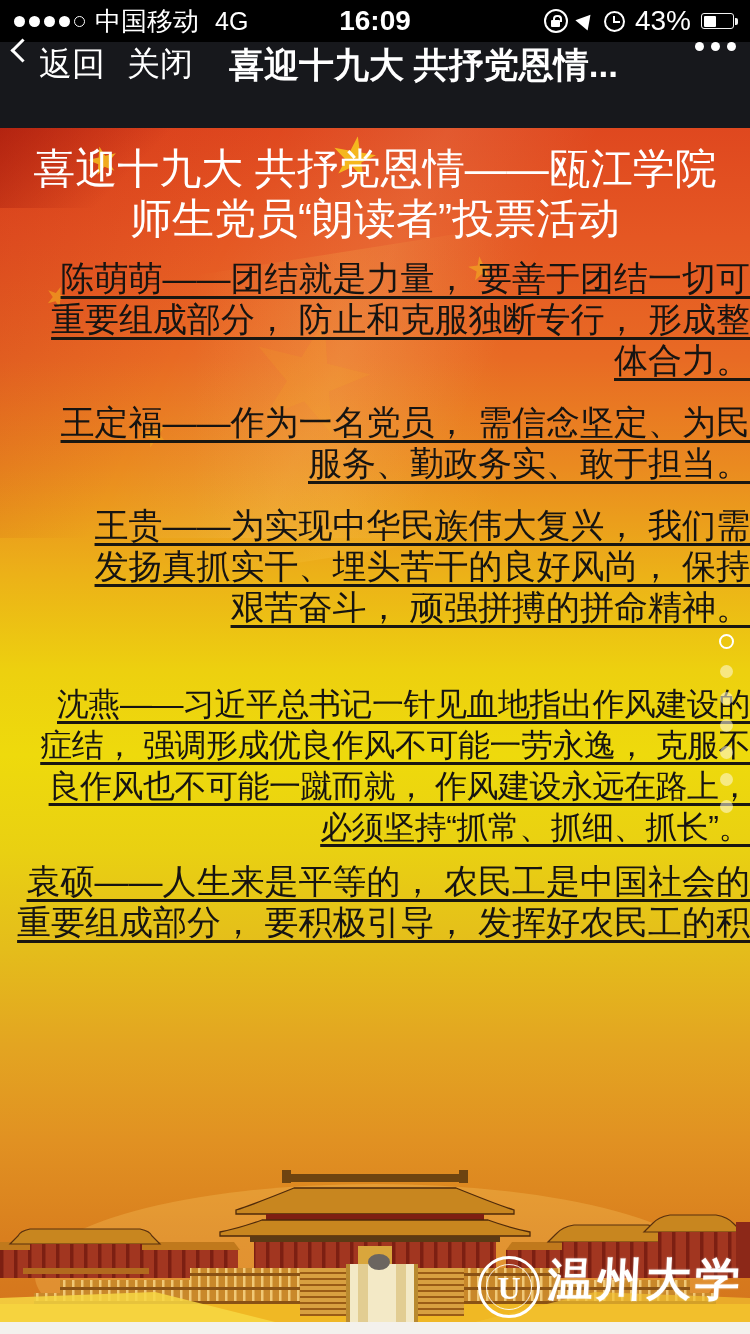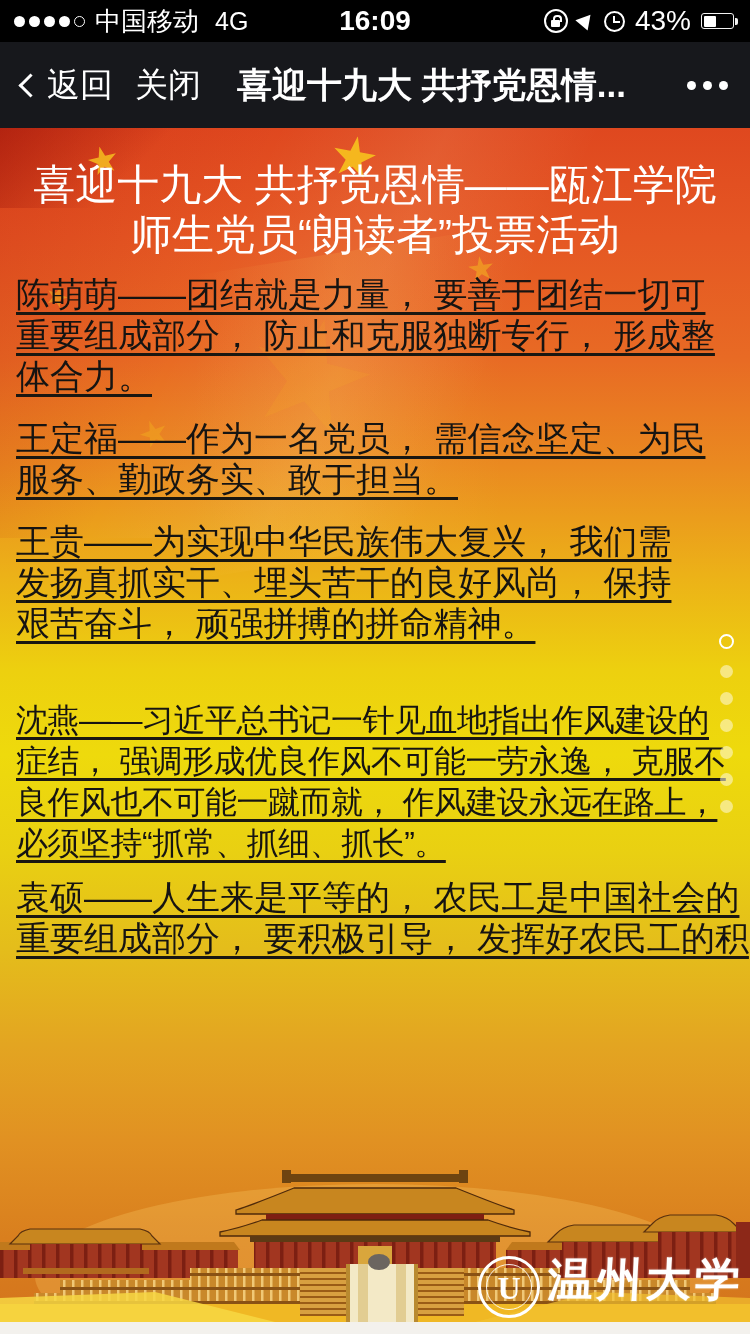--- a/index.html
+++ b/index.html
@@ -26,21 +26,21 @@
   .alarm::before { content:""; position:absolute; left:7.5px; top:3px; width:2px; height:7px; background:#fff; }
   .alarm::after { content:""; position:absolute; left:8px; top:8px; width:6px; height:2px; background:#fff; }
   .batpct { font-size:28px; }
   .bat { display:flex; align-items:center; }
   .batbody { width:33px; height:16px; border:1.5px solid rgba(255,255,255,.95); border-radius:3px; padding:1.5px; }
   .batfill { height:100%; background:#fff; border-radius:1px; }
   .batnub { width:3px; height:7px; background:rgba(255,255,255,.95); border-radius:0 2px 2px 0; margin-left:1px; }
 
   
   .navbar { position:absolute; top:42px; left:0; width:750px; height:86px; background:#17181c;
-    display:flex; align-items:center; padding:0 22px; color:#fff; z-index:30; }
+    display:flex; align-items:flex-start; padding:0 14px; color:#fff; z-index:30; }
   .chev { width:17px; height:17px; border-left:3.5px solid #fff; border-bottom:3.5px solid #fff;
     transform:rotate(45deg); margin-right:8px; flex:none; }
   .navbtn { font-size:33px; margin-right:22px; white-space:nowrap; }
   .navtitle { font-size:35px; font-weight:700; margin-left:14px; flex:1; white-space:nowrap; overflow:hidden; }
   .more { display:flex; gap:7px; margin-left:10px; }
   .more i { width:9px; height:9px; border-radius:50%; background:#fff; display:block; }
 
   
   .content { position:absolute; top:128px; left:0; width:750px; height:1206px; overflow:hidden;
     background:linear-gradient(180deg,#df481f 0%,#e55723 9%,#e86a24 19%,#ea8a20 28%,
@@ -50,24 +50,24 @@
     background:linear-gradient(135deg,rgba(150,15,8,.55),transparent 70%); }
   .ray { position:absolute; top:120px; left:-120px; width:1000px; height:300px;
     background:linear-gradient(100deg,transparent 32%,rgba(255,210,90,.16) 46%,transparent 62%);
     transform:rotate(-9deg); }
   .streak { position:absolute; top:-10px; left:0; width:750px; height:420px;
     background:linear-gradient(115deg,rgba(190,30,15,.28) 0%,transparent 30%,
       rgba(255,240,190,.10) 48%,transparent 64%); }
   .star { position:absolute; background:#f6bd1e;
     clip-path:polygon(50% 0%,61% 35%,98% 35%,68% 57%,79% 91%,50% 70%,21% 91%,32% 57%,2% 35%,39% 35%); }
 
-  .main-title { position:relative; padding-top:32px; text-align:center; color:#fff;
+  .main-title { position:relative; padding-top:16px; text-align:center; color:#fff;
     font-size:42px; line-height:50px; font-weight:500; z-index:2; }
 
-  .quotes { position:relative; margin-top:14px; padding-left:16px; color:#161412; z-index:2; }
+  .quotes { position:relative; margin-top:14px; padding-left:16px; color:#161412; z-index:2;text-align:right; }
   .quote { cursor:pointer; }
   .quote .line { font-size:34px; line-height:41px; white-space:nowrap; text-decoration:underline;
     text-decoration-thickness:2.5px; text-underline-offset:6px; text-decoration-color:#1a1711; }
   .q1,.q2 { margin-bottom:21px; }
   .q3 { margin-bottom:56px; }
   .q4 { margin-bottom:25px; }
   .q4 .line { font-size:33px; }
   .q5 { margin-bottom:13px; }
   .q5 .line { font-size:32px; letter-spacing:-0.5px; }
 

